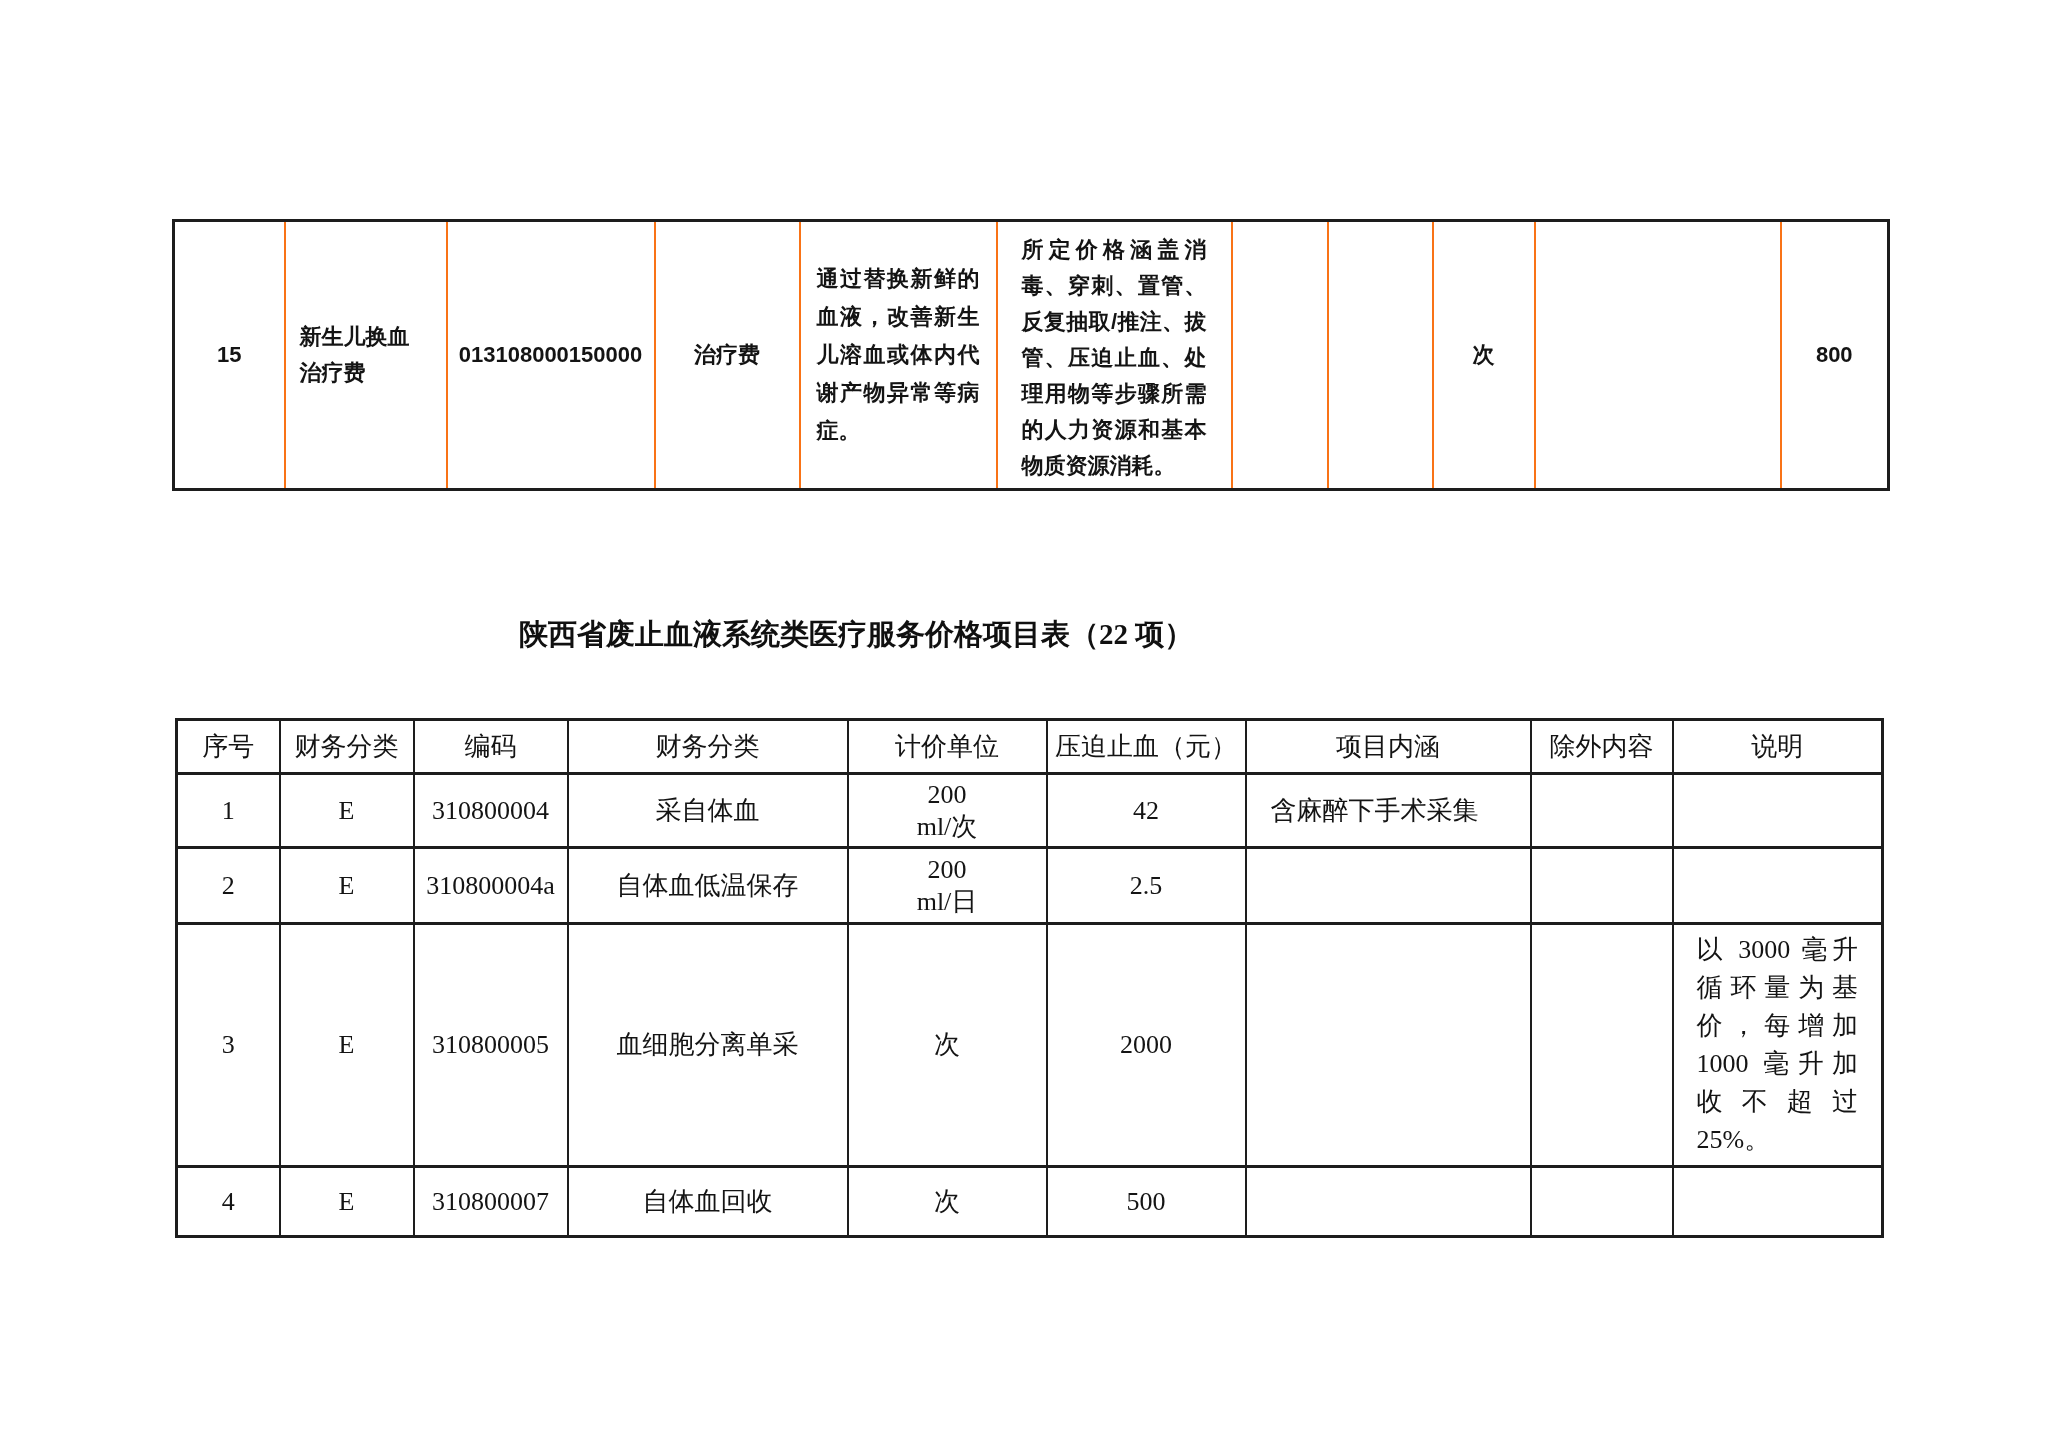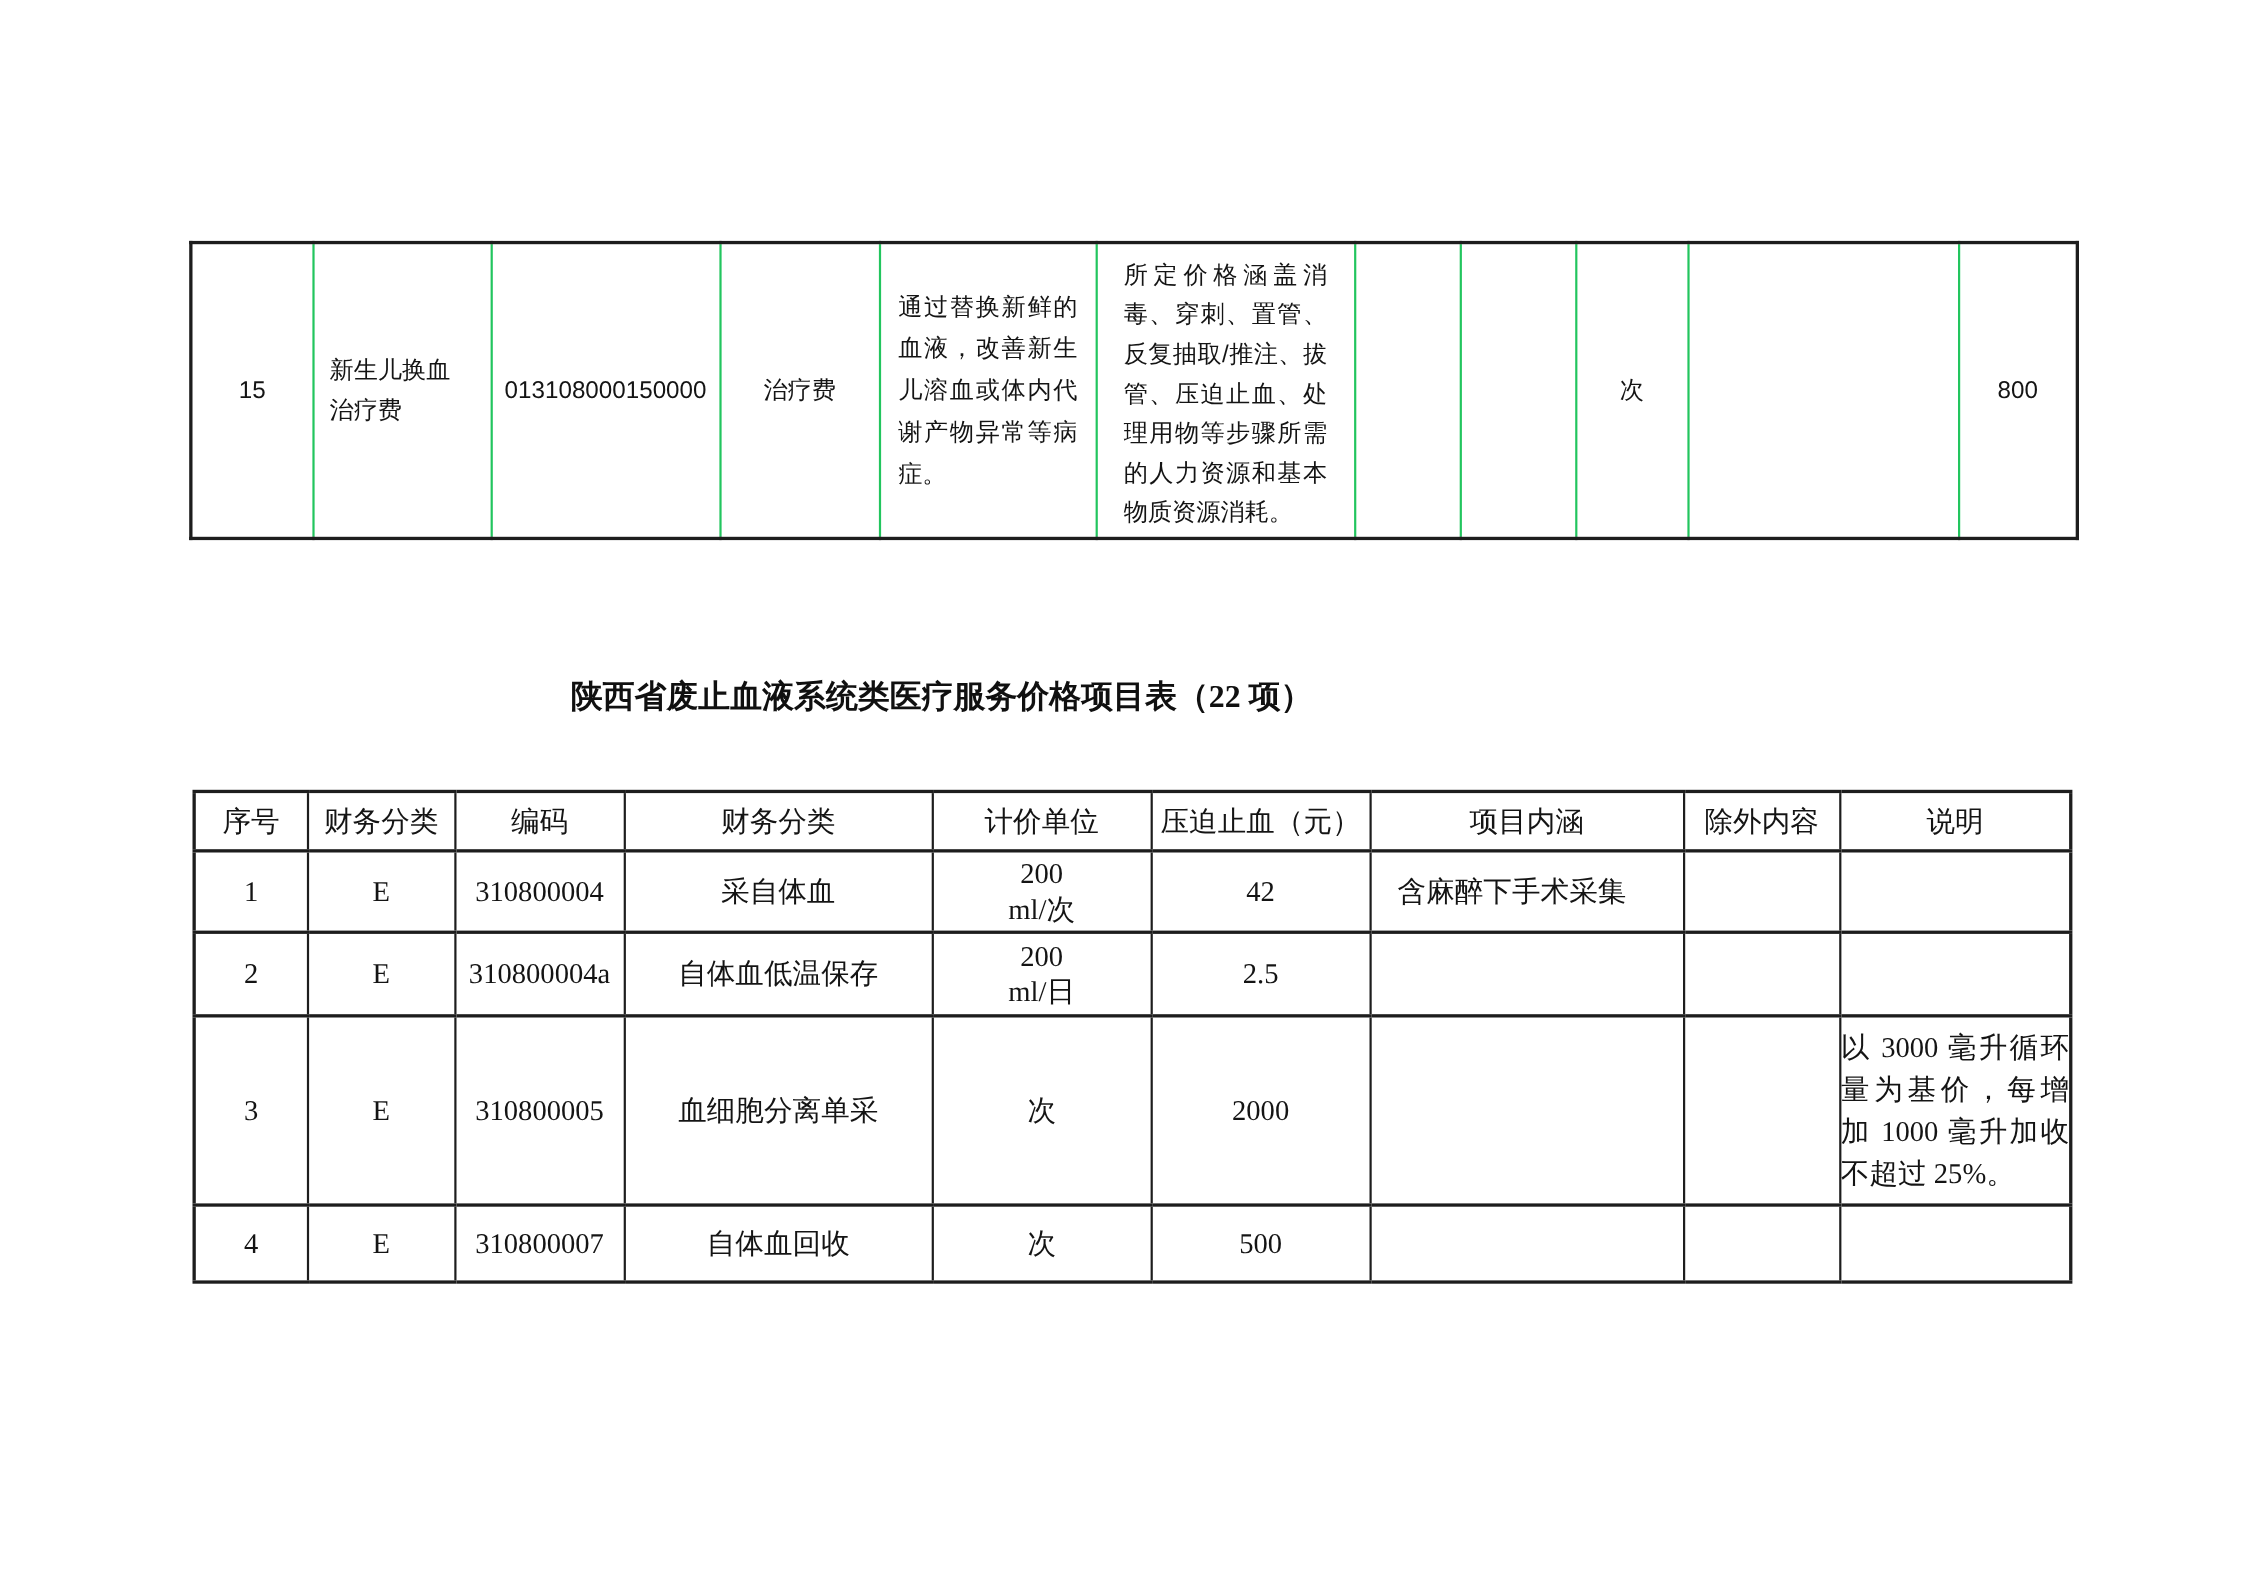--- a/index.html
+++ b/index.html
@@ -15,26 +15,27 @@
 
   
   .t-top {
     left:172px; top:219px; width:1715px;
     border:3px solid #1d1d1d;
     font-family:"Liberation Sans", sans-serif;
     font-size:22px;
   }
   .t-top tr { height:269px; }
   .t-top td {
-    border:2px solid #22c55e;
+    border:2px solid #f97316;
     text-align:center;
     vertical-align:middle;
     line-height:36px;
     padding:2px 4px;
     overflow:hidden;
+    font-weight:bold;
   }
   .t-top td.c-name { text-align:left; padding:2px 28px 2px 14px; }
   .t-top td.c-desc { text-align:justify; padding:4px 16px; line-height:38px;margin-left:38px; }
   .t-top td.c-content { text-align:justify; vertical-align:top; padding:10px 24px 4px 24px; line-height:36px; }
 
   
   .title {
     position:absolute;
     left:0; top:616px; width:1712px;
     margin:0;
@@ -64,21 +65,21 @@
     padding:2px 6px;
     overflow:hidden;
   }
   .t-bottom tr.rh { height:54px; }
   .t-bottom tr.r1 { height:74px; }
   .t-bottom tr.r2 { height:76px; }
   .t-bottom tr.r3 { height:172px; }
   .t-bottom tr.r4 { height:70px; }
   .t-bottom td.pre { white-space:pre-line; }
   .t-bottom td.left { text-align:left; padding-left:24px; }
-  .t-bottom td.just { text-align:justify; padding:6px 0; line-height:38px; }
+  .t-bottom td.just { text-align:justify; padding:6px 23px; line-height:38px; }
 </style>
 </head>
 <body>
 
 <div class="page">
 
   <table class="t-top">
     <colgroup>
       <col style="width:111px">
         <col style="width:162px">

